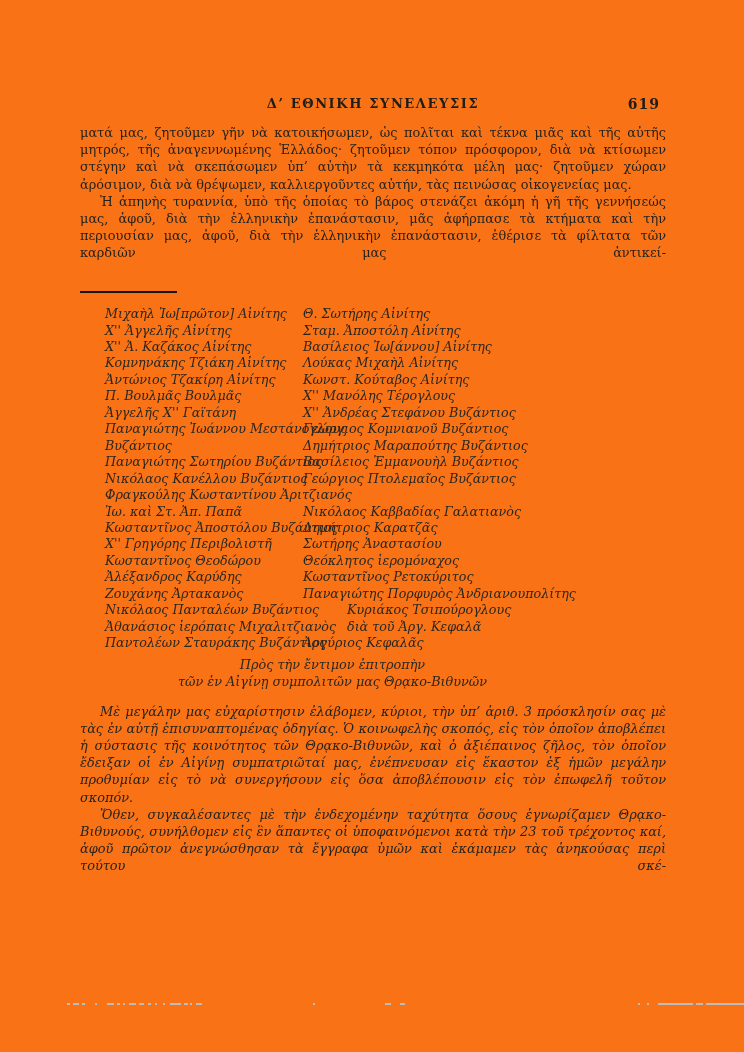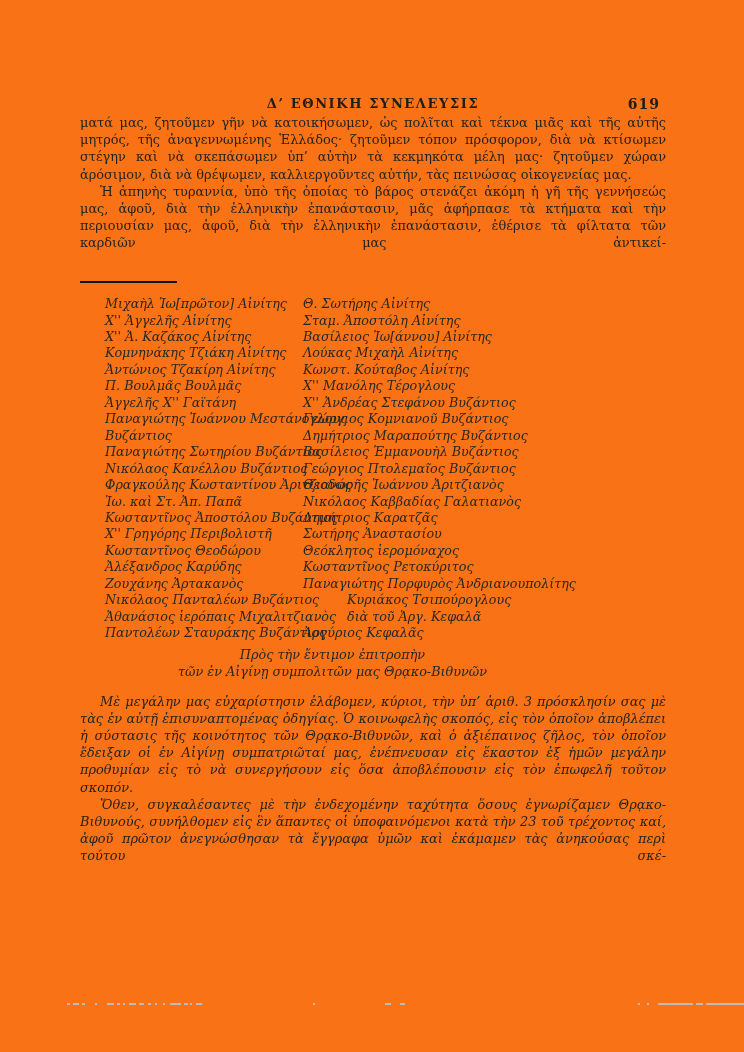--- a/index.html
+++ b/index.html
@@ -33,21 +33,21 @@
     letter-spacing:1px;
     color:#201d19;
   }
   p.body {
     margin:0;
     text-align:justify;
     font-size:12.9px;
     line-height:17.2px;
     color:#26231e;
   }
-  p.first { }
+  p.first { margin-top:10px; }
   .indent { text-indent:20px; }
   .hyph-end { text-align-last:justify; }
   .italic { font-style:italic; }
   .separator-rule {
     width:97px; height:2.5px;
     background:#17140f;
     margin-top:29px;
   }
   .signature-list {
     margin:13px 0 0 25px;
@@ -131,21 +131,20 @@
         <div class="sig-row">
           <span class="sig-cell">Παναγιώτης Σωτηρίου Βυζάντιος</span>
           <span class="sig-cell">Βασίλειος Ἐμμανουὴλ Βυζάντιος</span>
         </div>
         <div class="sig-row">
           <span class="sig-cell">Νικόλαος Κανέλλου Βυζάντιος</span>
           <span class="sig-cell">Γεώργιος Πτολεμαῖος Βυζάντιος</span>
         </div>
         <div class="sig-row">
           <span class="sig-cell">Φραγκούλης Κωσταντίνου Ἀριτζιανός</span>
-          <span class="sig-cell">Θεοδωρῆς Ἰωάννου Ἀριτζιανὸς</span>
         </div>
         <div class="sig-row">
           <span class="sig-cell">Ἰω. καὶ Στ. Ἀπ. Παπᾶ</span>
           <span class="sig-cell">Νικόλαος Καββαδίας Γαλατιανὸς</span>
         </div>
         <div class="sig-row">
           <span class="sig-cell">Κωσταντῖνος Ἀποστόλου Βυζάντιος</span>
           <span class="sig-cell">Δημήτριος Καρατζᾶς</span>
         </div>
         <div class="sig-row">

